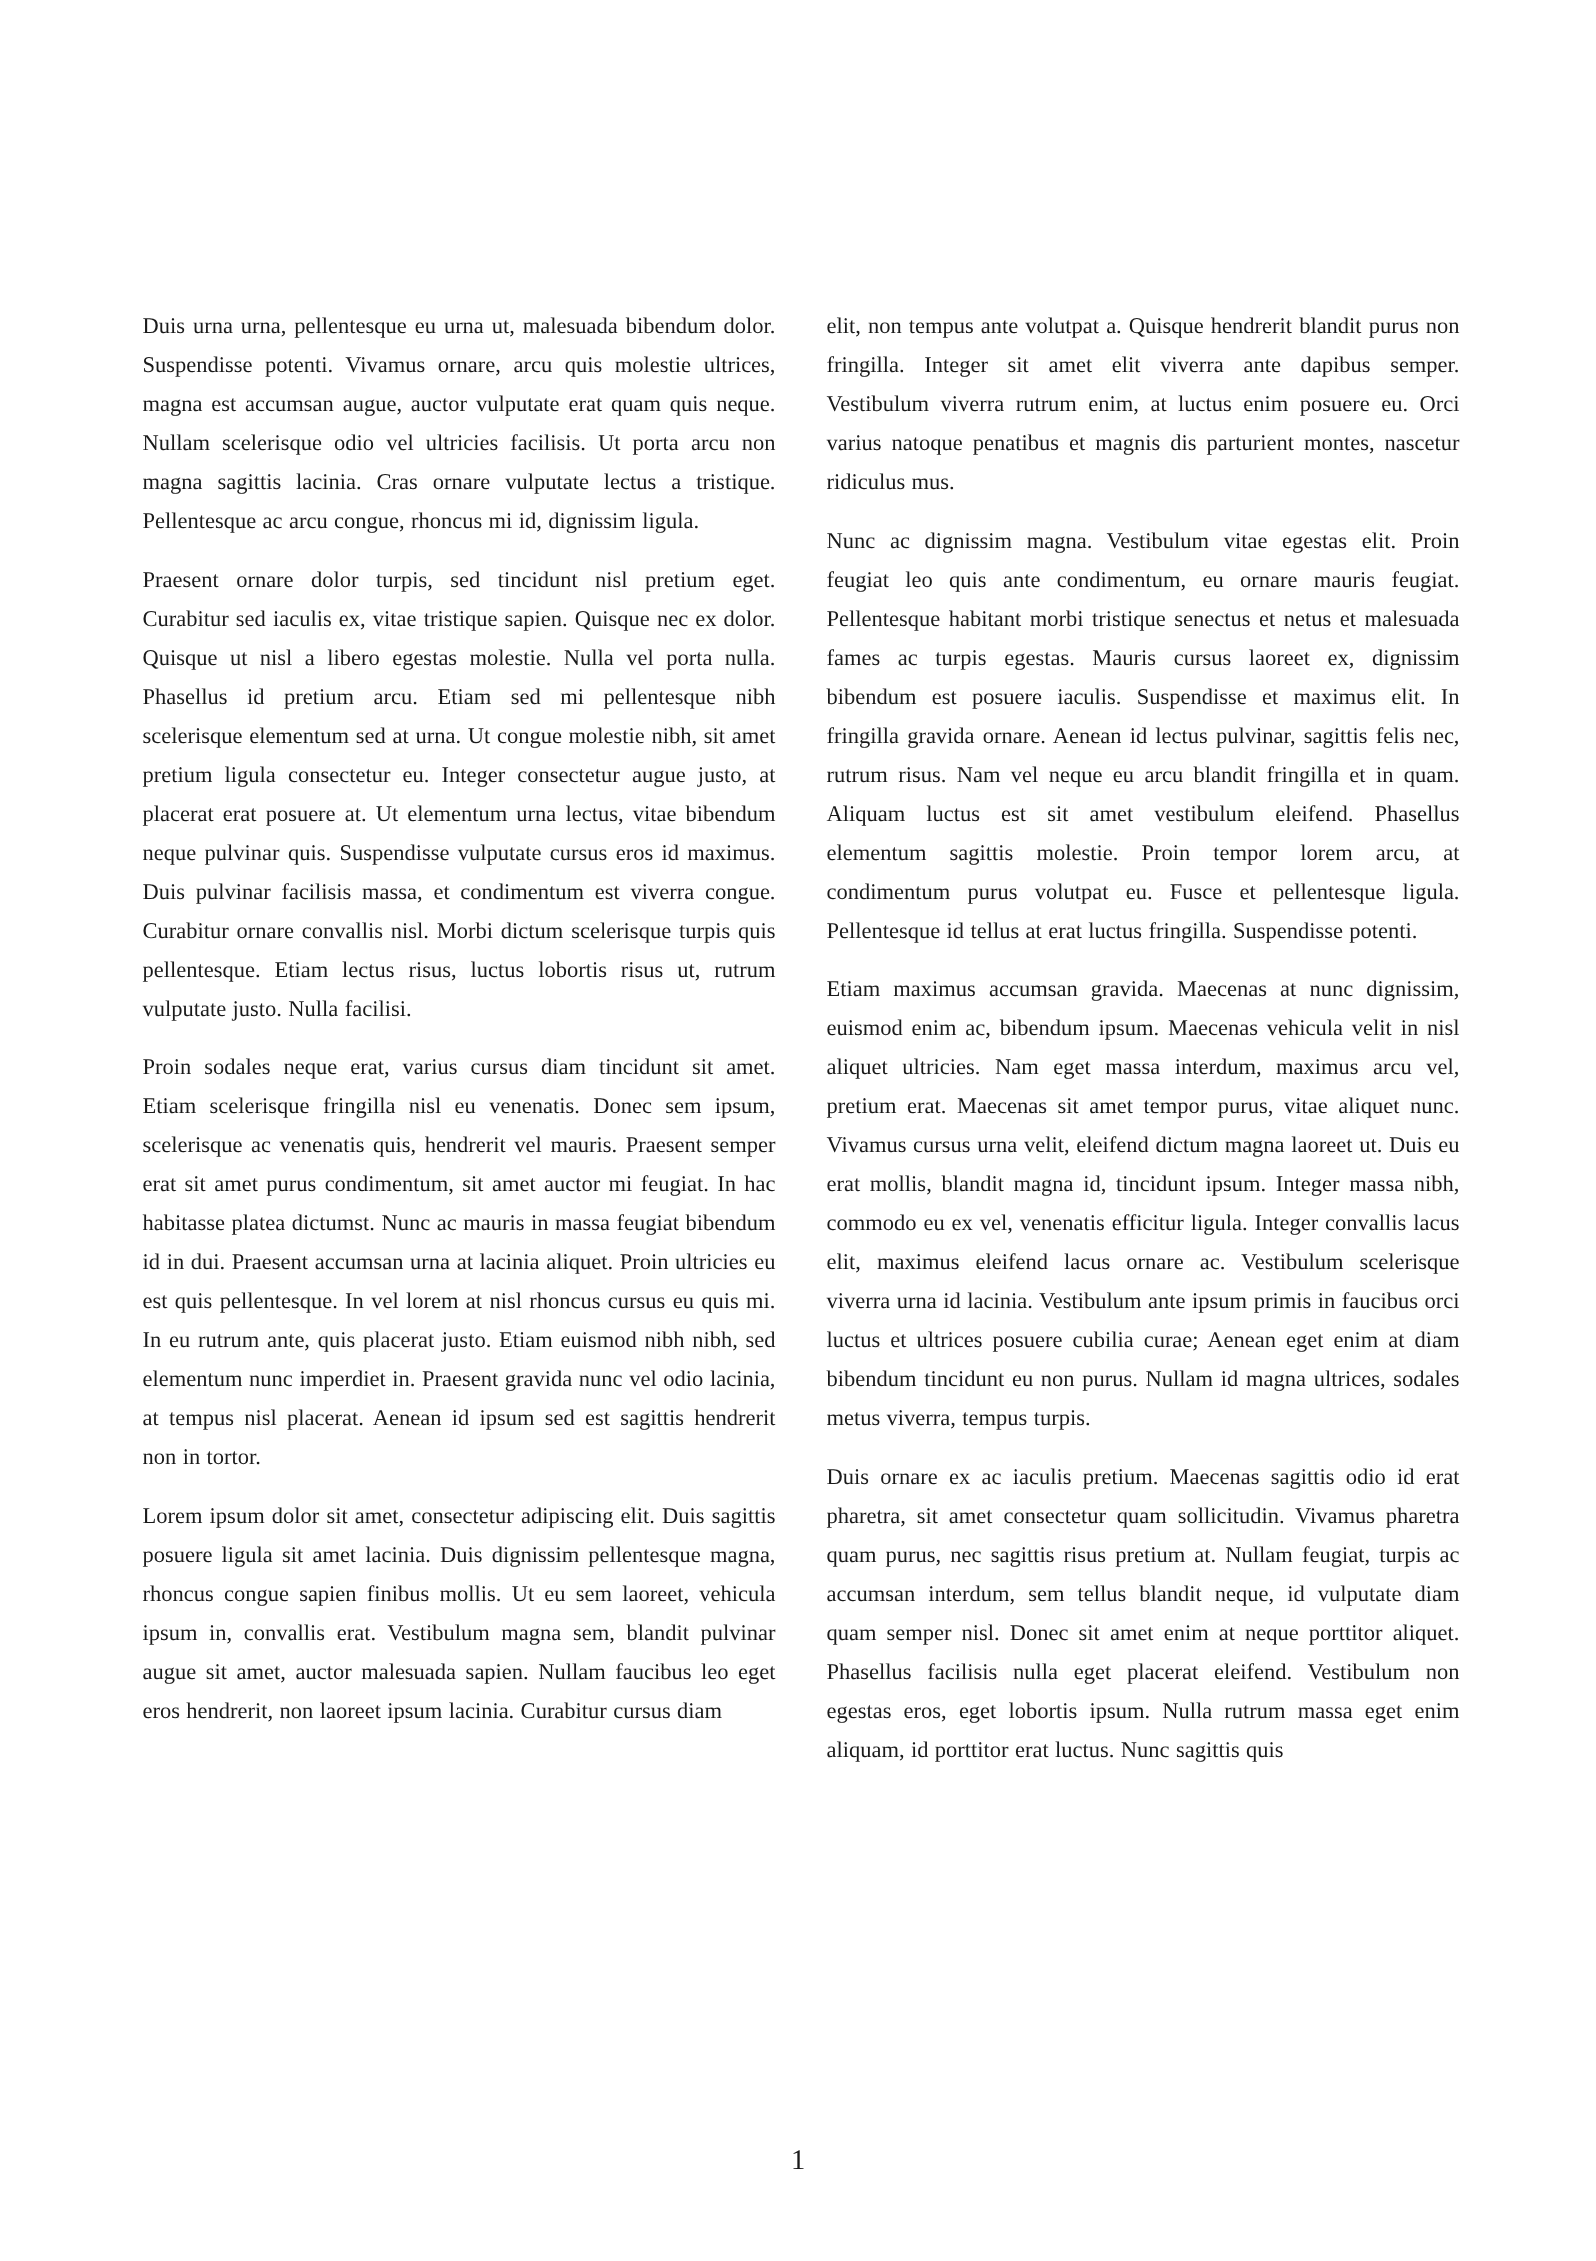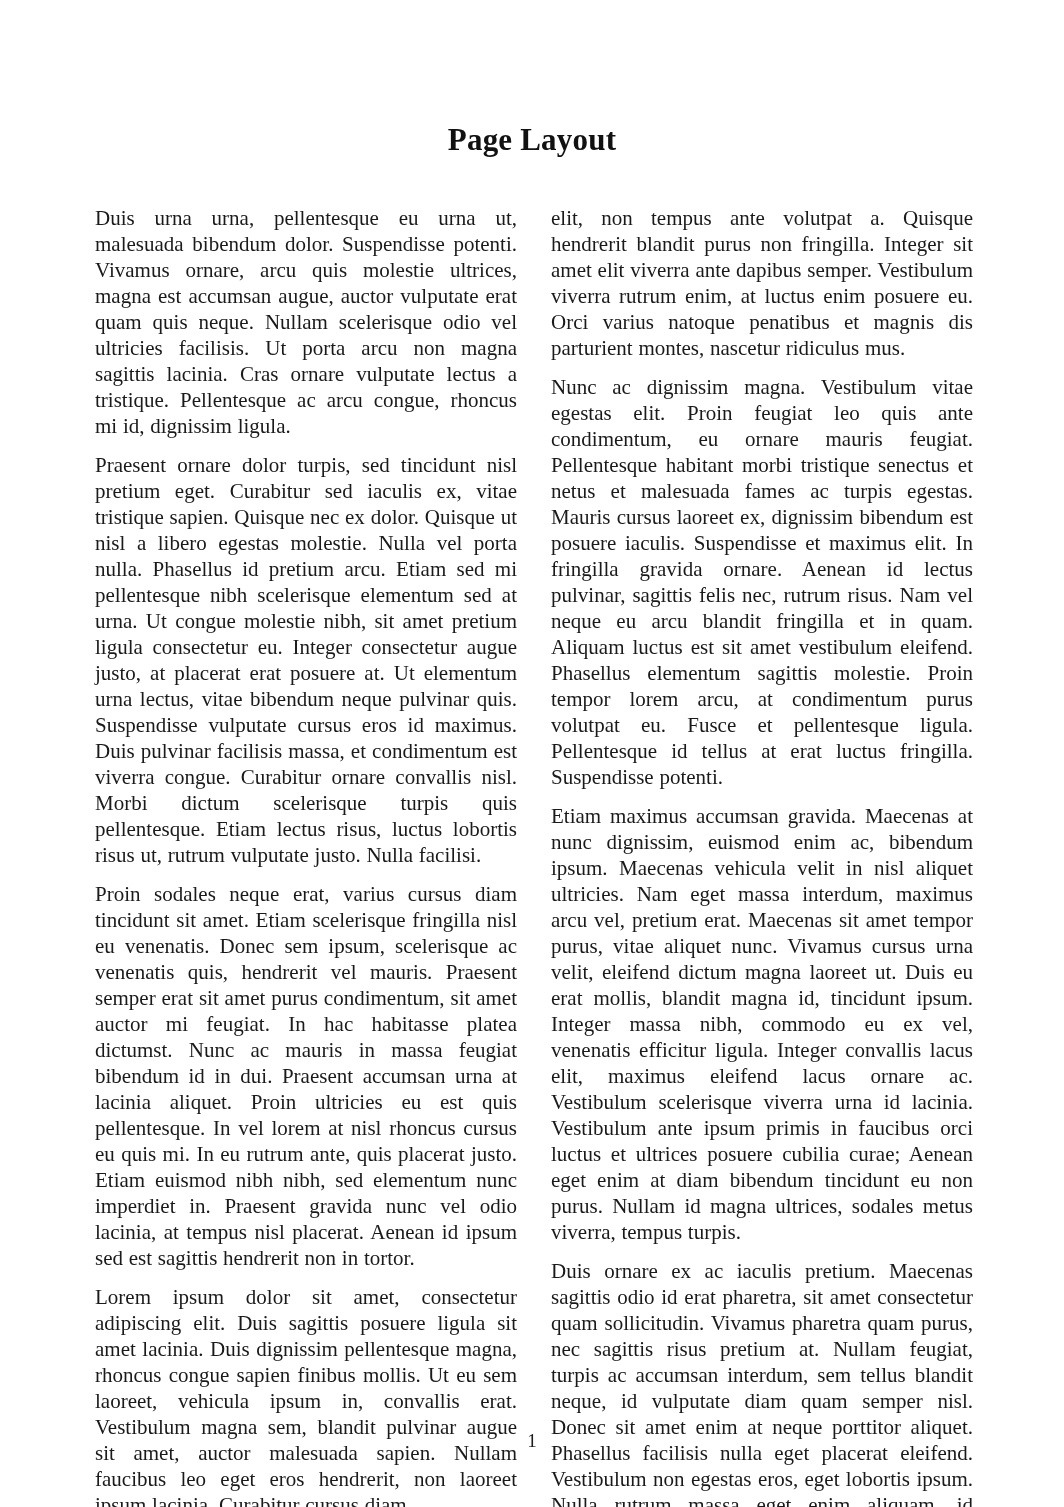--- a/index.html
+++ b/index.html
@@ -36,21 +36,21 @@
     width: 878px;
     display: flex;
     gap: 34px;
   }
   .col {
     width: 422px;
     box-sizing: border-box;
   }
   .col p {
     margin: 0 0 13px 0;
-    font-size: 21px;
+    font-size: 15px;
     line-height: 26px;
     text-align: justify;
     text-justify: inter-word;
     hyphens: auto;
     -webkit-hyphens: auto;
     word-spacing: 0.5px;
     color: #1a1a1a;
   }
   .col p:last-child {
     margin-bottom: 0;
@@ -63,21 +63,20 @@
     text-align: center;
     font-size: 19px;
     color: #1a1a1a;
   }
 </style>
 </head>
 <body>
 
 <div class="page">
 
-  <div class="doc-title">Page Layout</div>
 
   <div class="columns">
 
     <div class="col">
       <p>Duis urna urna, pellentesque eu urna ut, malesuada bibendum dolor. Suspendisse potenti. Vivamus ornare, arcu quis molestie ultrices, magna est accumsan augue, auctor vulputate erat quam quis neque. Nullam scelerisque odio vel ultricies facilisis. Ut porta arcu non magna sagittis lacinia. Cras ornare vulputate lectus a tristique. Pellentesque ac arcu congue, rhoncus mi id, dignissim ligula.</p>
       <p>Praesent ornare dolor turpis, sed tincidunt nisl pretium eget. Curabitur sed iaculis ex, vitae tristique sapien. Quisque nec ex dolor. Quisque ut nisl a libero egestas molestie. Nulla vel porta nulla. Phasellus id pretium arcu. Etiam sed mi pellentesque nibh scelerisque elementum sed at urna. Ut congue molestie nibh, sit amet pretium ligula consectetur eu. Integer consectetur augue justo, at placerat erat posuere at. Ut elementum urna lectus, vitae bibendum neque pulvinar quis. Suspendisse vulputate cursus eros id maximus. Duis pulvinar facilisis massa, et condimentum est viverra congue. Curabitur ornare convallis nisl. Morbi dictum scelerisque turpis quis pellentesque. Etiam lectus risus, luctus lobortis risus ut, rutrum vulputate justo. Nulla facilisi.</p>
       <p>Proin sodales neque erat, varius cursus diam tincidunt sit amet. Etiam scelerisque fringilla nisl eu venenatis. Donec sem ipsum, scelerisque ac venenatis quis, hendrerit vel mauris. Praesent semper erat sit amet purus condimentum, sit amet auctor mi feugiat. In hac habitasse platea dictumst. Nunc ac mauris in massa feugiat bibendum id in dui. Praesent accumsan urna at lacinia aliquet. Proin ultricies eu est quis pellentesque. In vel lorem at nisl rhoncus cursus eu quis mi. In eu rutrum ante, quis placerat justo. Etiam euismod nibh nibh, sed elementum nunc imperdiet in. Praesent gravida nunc vel odio lacinia, at tempus nisl placerat. Aenean id ipsum sed est sagittis hendrerit non in tortor.</p>
       <p>Lorem ipsum dolor sit amet, consectetur adipiscing elit. Duis sagittis posuere ligula sit amet lacinia. Duis dignissim pellentesque magna, rhoncus congue sapien finibus mollis. Ut eu sem laoreet, vehicula ipsum in, convallis erat. Vestibulum magna sem, blandit pulvinar augue sit amet, auctor malesuada sapien. Nullam faucibus leo eget eros hendrerit, non laoreet ipsum lacinia. Curabitur cursus diam</p>
     </div>
 

